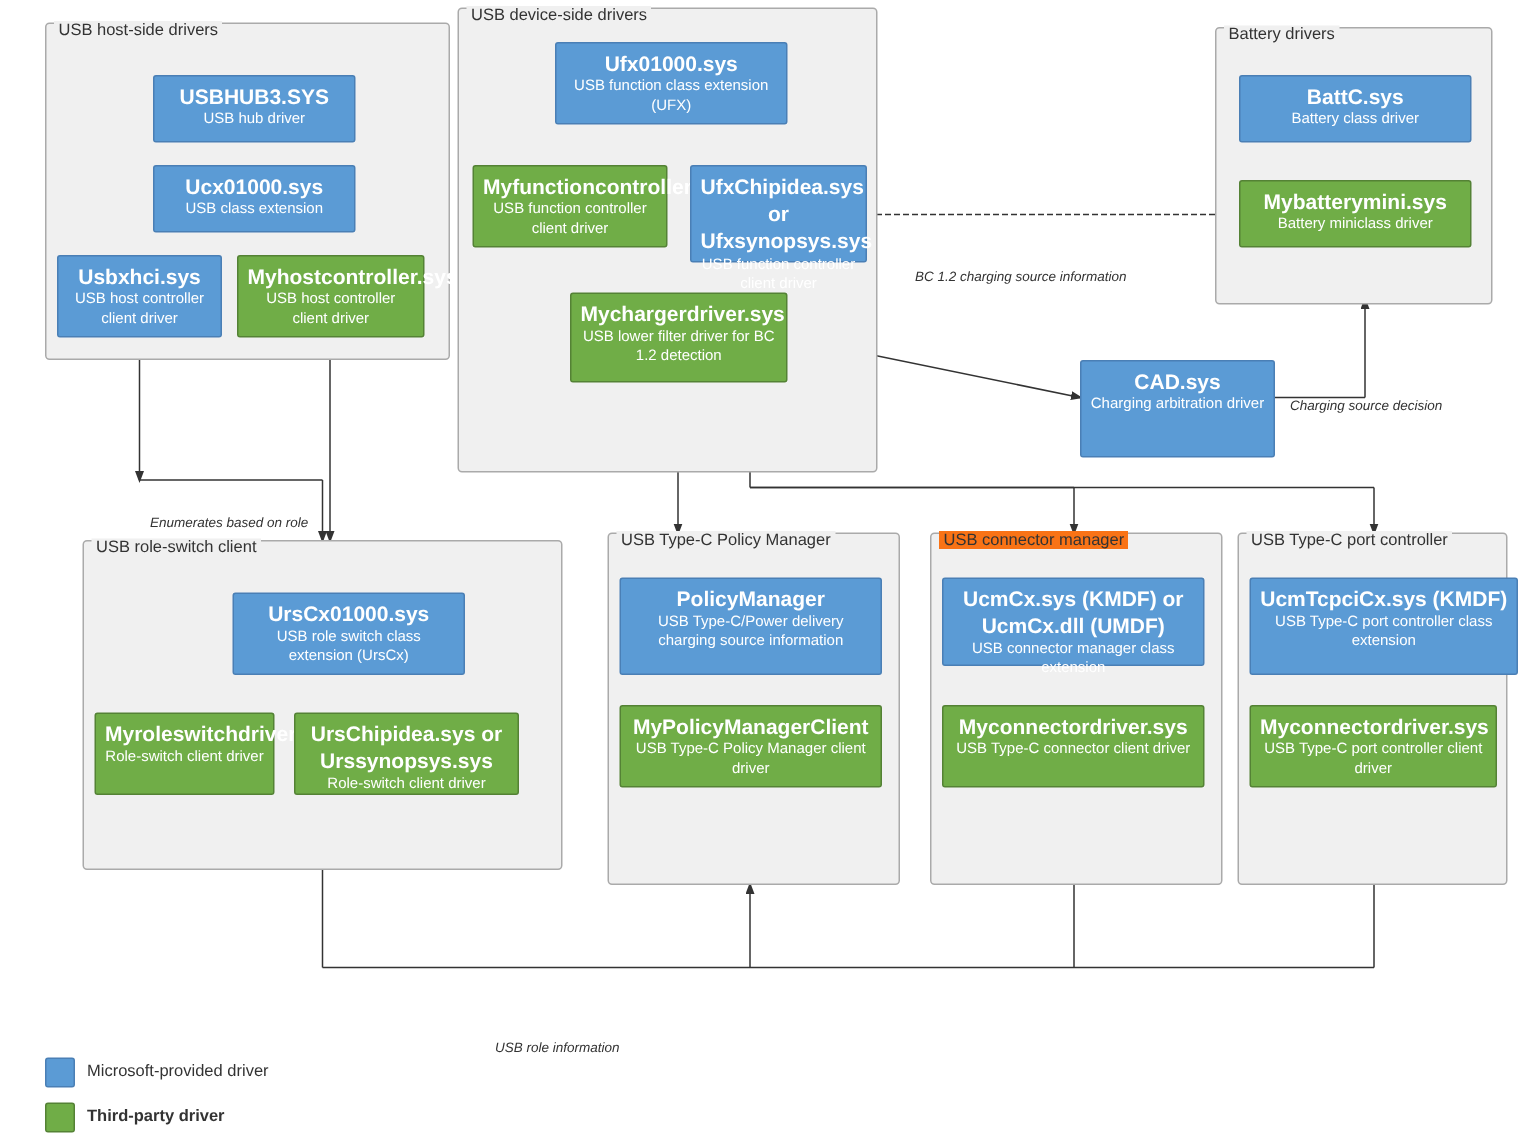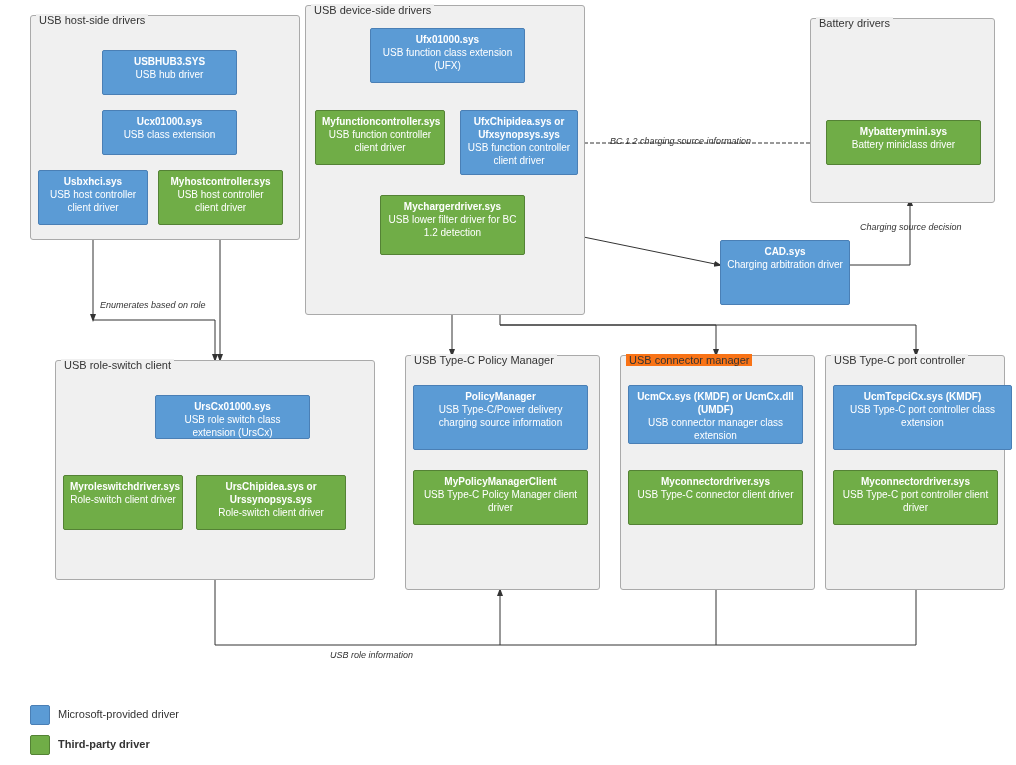--- a/index.html
+++ b/index.html
@@ -31,21 +31,21 @@
       color: #fff;
       border: 1px solid #4a7fb5;
     }
     .box-green {
       background: #70ad47;
       color: #fff;
       border: 1px solid #548235;
     }
     .box-title {
       font-weight: bold;
-      font-size: 10px;
+      font-size: 14px;
     }
     
     .group {
       position: absolute;
       border: 1px solid #aaa;
       background: #f0f0f0;
       border-radius: 3px;
     }
     .group-label {
       position: absolute;
@@ -60,20 +60,21 @@
       left: 0;
       width: 1016px;
       height: 765px;
       pointer-events: none;
     }
     .annotation {
       position: absolute;
       font-size: 9px;
       color: #333;
       font-style: italic;
+      margin-top: 43px;
     }
     
     .legend-box {
       position: absolute;
       width: 20px;
       height: 20px;
       border-radius: 2px;
     }
     .legend-label {
       position: absolute;
@@ -198,27 +199,31 @@
   <div class="box box-green" style="left:380px; top:195px; width:145px; height:60px;">
     <div class="box-title">Mychargerdriver.sys</div>
     <div>USB lower filter driver for BC 1.2 detection</div>
   </div>
 
   <div class="box box-blue" style="left:720px; top:240px; width:130px; height:65px;">
     <div class="box-title">CAD.sys</div>
     <div>Charging arbitration driver</div>
   </div>
 
+  <div class="box box-blue" style="left:826px; top:50px; width:155px; height:45px;">
+    <div class="box-title">BattC.sys</div>
+    <div>Battery class driver</div>
+  </div>
 
   <div class="box box-green" style="left:826px; top:120px; width:155px; height:45px;">
     <div class="box-title">Mybatterymini.sys</div>
     <div>Battery miniclass driver</div>
   </div>
 
-  <div class="box box-blue" style="left:155px; top:395px; width:155px; height:44px;">
+  <div class="box box-blue" style="left:155px; top:395px; width:155px; height:55px;">
     <div class="box-title">UrsCx01000.sys</div>
     <div>USB role switch class extension (UrsCx)</div>
   </div>
 
   <div class="box box-green" style="left:63px; top:475px; width:120px; height:55px;">
     <div class="box-title">Myroleswitchdriver.sys</div>
     <div>Role-switch client driver</div>
   </div>
 
   <div class="box box-green" style="left:196px; top:475px; width:150px; height:55px;">

